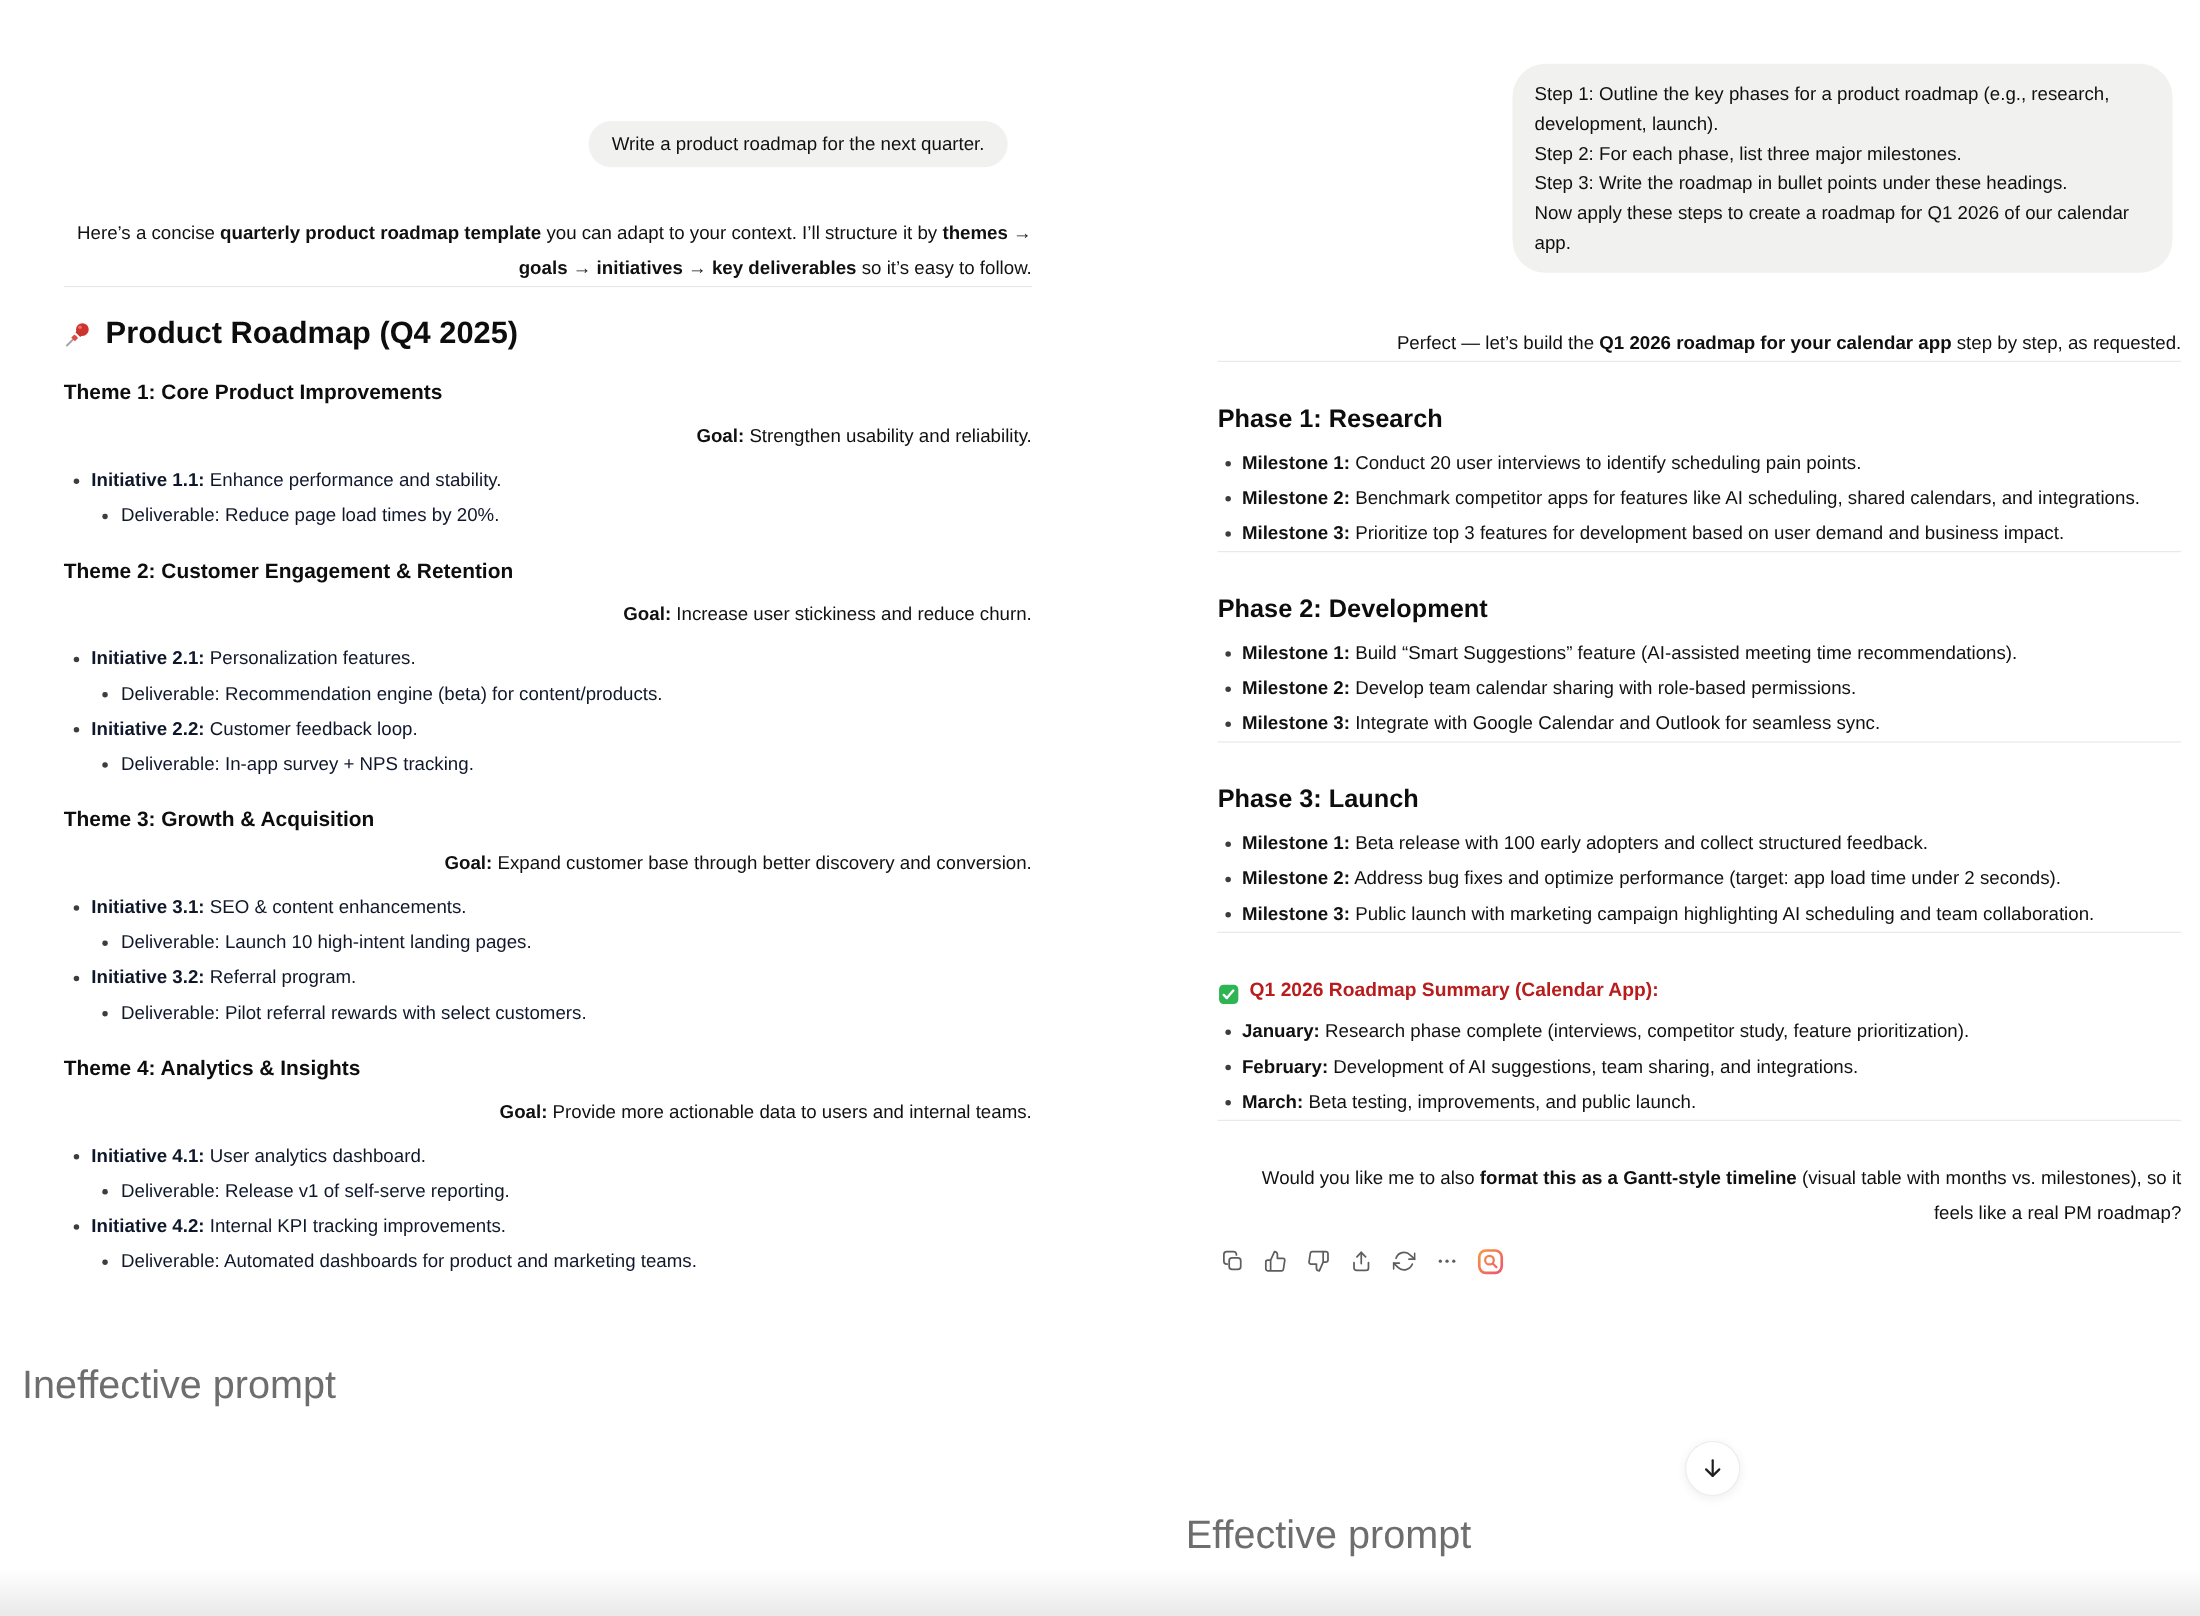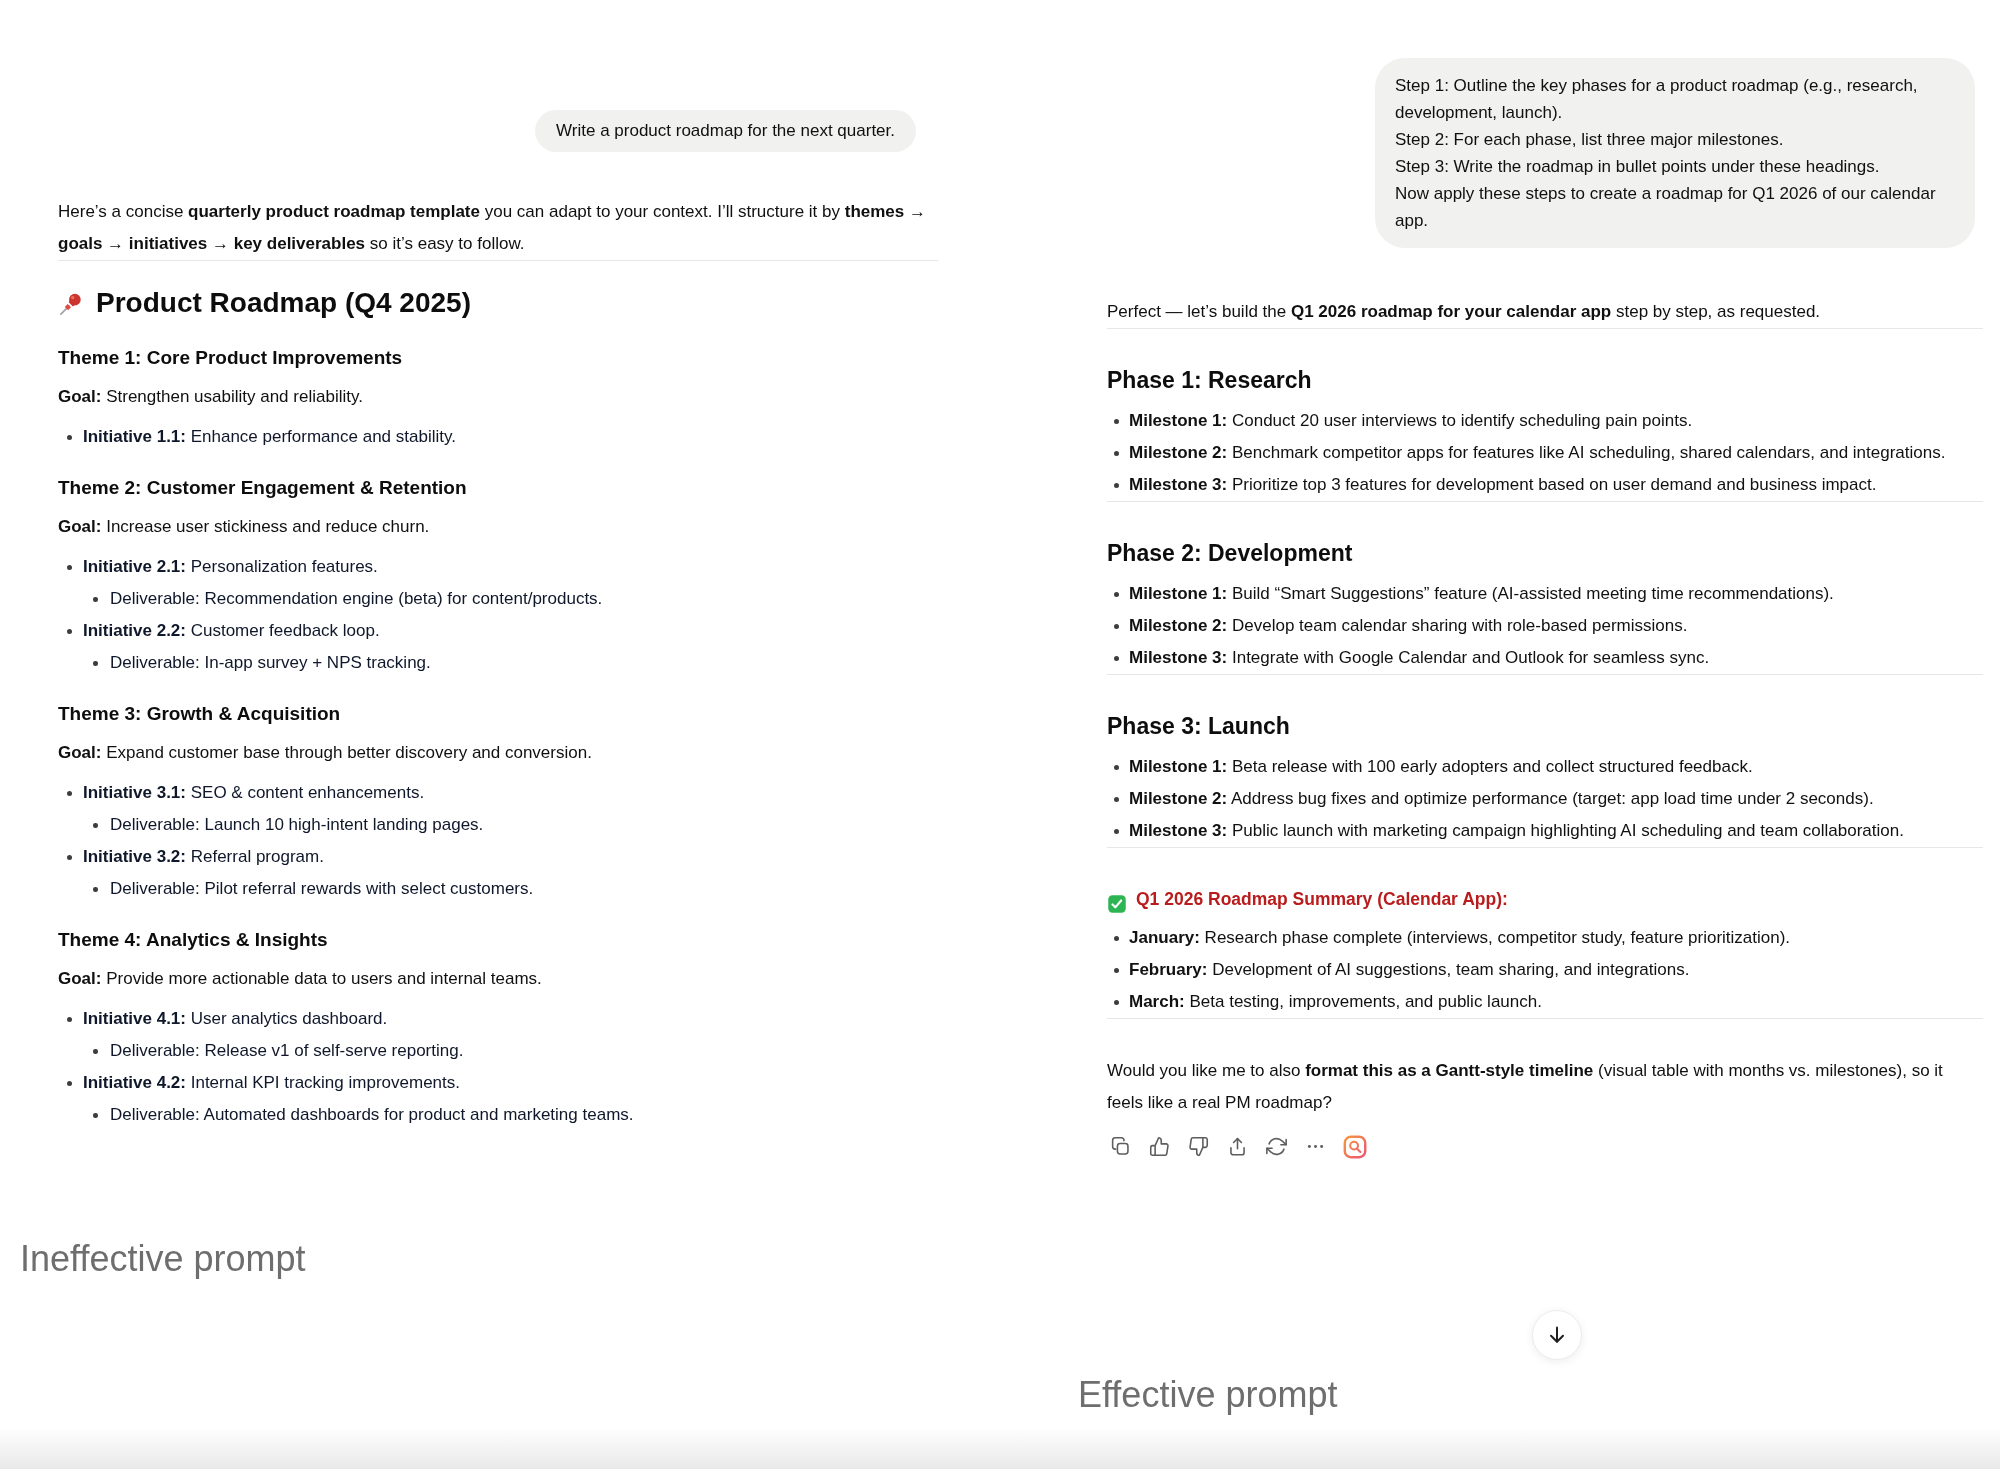--- a/index.html
+++ b/index.html
@@ -9,21 +9,21 @@
   .col-left{left:58px;width:880px;}
   .col-right{left:1107px;width:876px;}
 
   .bubble-row{display:flex;justify-content:flex-end;}
   .col-left .bubble-row{margin-top:62px;}
   .col-right .bubble-row{margin-top:58px;}
   .bubble{background:#f1f1f0;color:#101010;font-size:17px;}
   .bubble.pill{line-height:22px;padding:10px 21px;border-radius:22px;margin-right:22px;white-space:nowrap;margin-top:48px;}
   .bubble.block{line-height:27px;padding:14px 20px;border-radius:30px;margin-right:8px;width:560px;white-space:pre-wrap;}
 
-  .body{font-size:17px;line-height:32px;margin:0;color:#101010;}
+  .body{font-size:17px;line-height:32px;margin:0;color:#101010;text-align:right;}
   .b{font-weight:700;}
   .col-left .intro{margin-top:44px;}
   .col-right .intro{margin-top:48px;}
 
   hr.divider{border:none;border-top:1px solid #e7e7e7;margin:0;height:0;}
   .hr-a{margin-top:36px;}
   .hr-b{margin-top:34px;}
   .hr-c{margin-top:16px;}
 
   .doc-title{display:flex;align-items:center;gap:11px;font-size:28px;line-height:40px;font-weight:700;margin:22px 0 0;color:#0d0d0d;}
@@ -81,20 +81,23 @@
       </span>
       <span>Product Roadmap (Q4 2025)</span>
     </h1>
 
     <section class="theme">
       <h3 class="h-theme">Theme 1: Core Product Improvements</h3>
       <p class="body goal"><span class="b">Goal:</span><span> Strengthen usability and reliability.</span></p>
       <ul class="l1">
         <li>
           <span><span class="b">Initiative 1.1:</span><span> Enhance performance and stability.</span></span>
+          <ul class="l2">
+              <li><span>Deliverable: Reduce page load times by 20%.</span></li>
+            </ul>
         </li>
       </ul>
     </section>
 
     <section class="theme">
       <h3 class="h-theme">Theme 2: Customer Engagement &amp; Retention</h3>
       <p class="body goal"><span class="b">Goal:</span><span> Increase user stickiness and reduce churn.</span></p>
       <ul class="l1">
         <li>
           <span><span class="b">Initiative 2.1:</span><span> Personalization features.</span></span>

